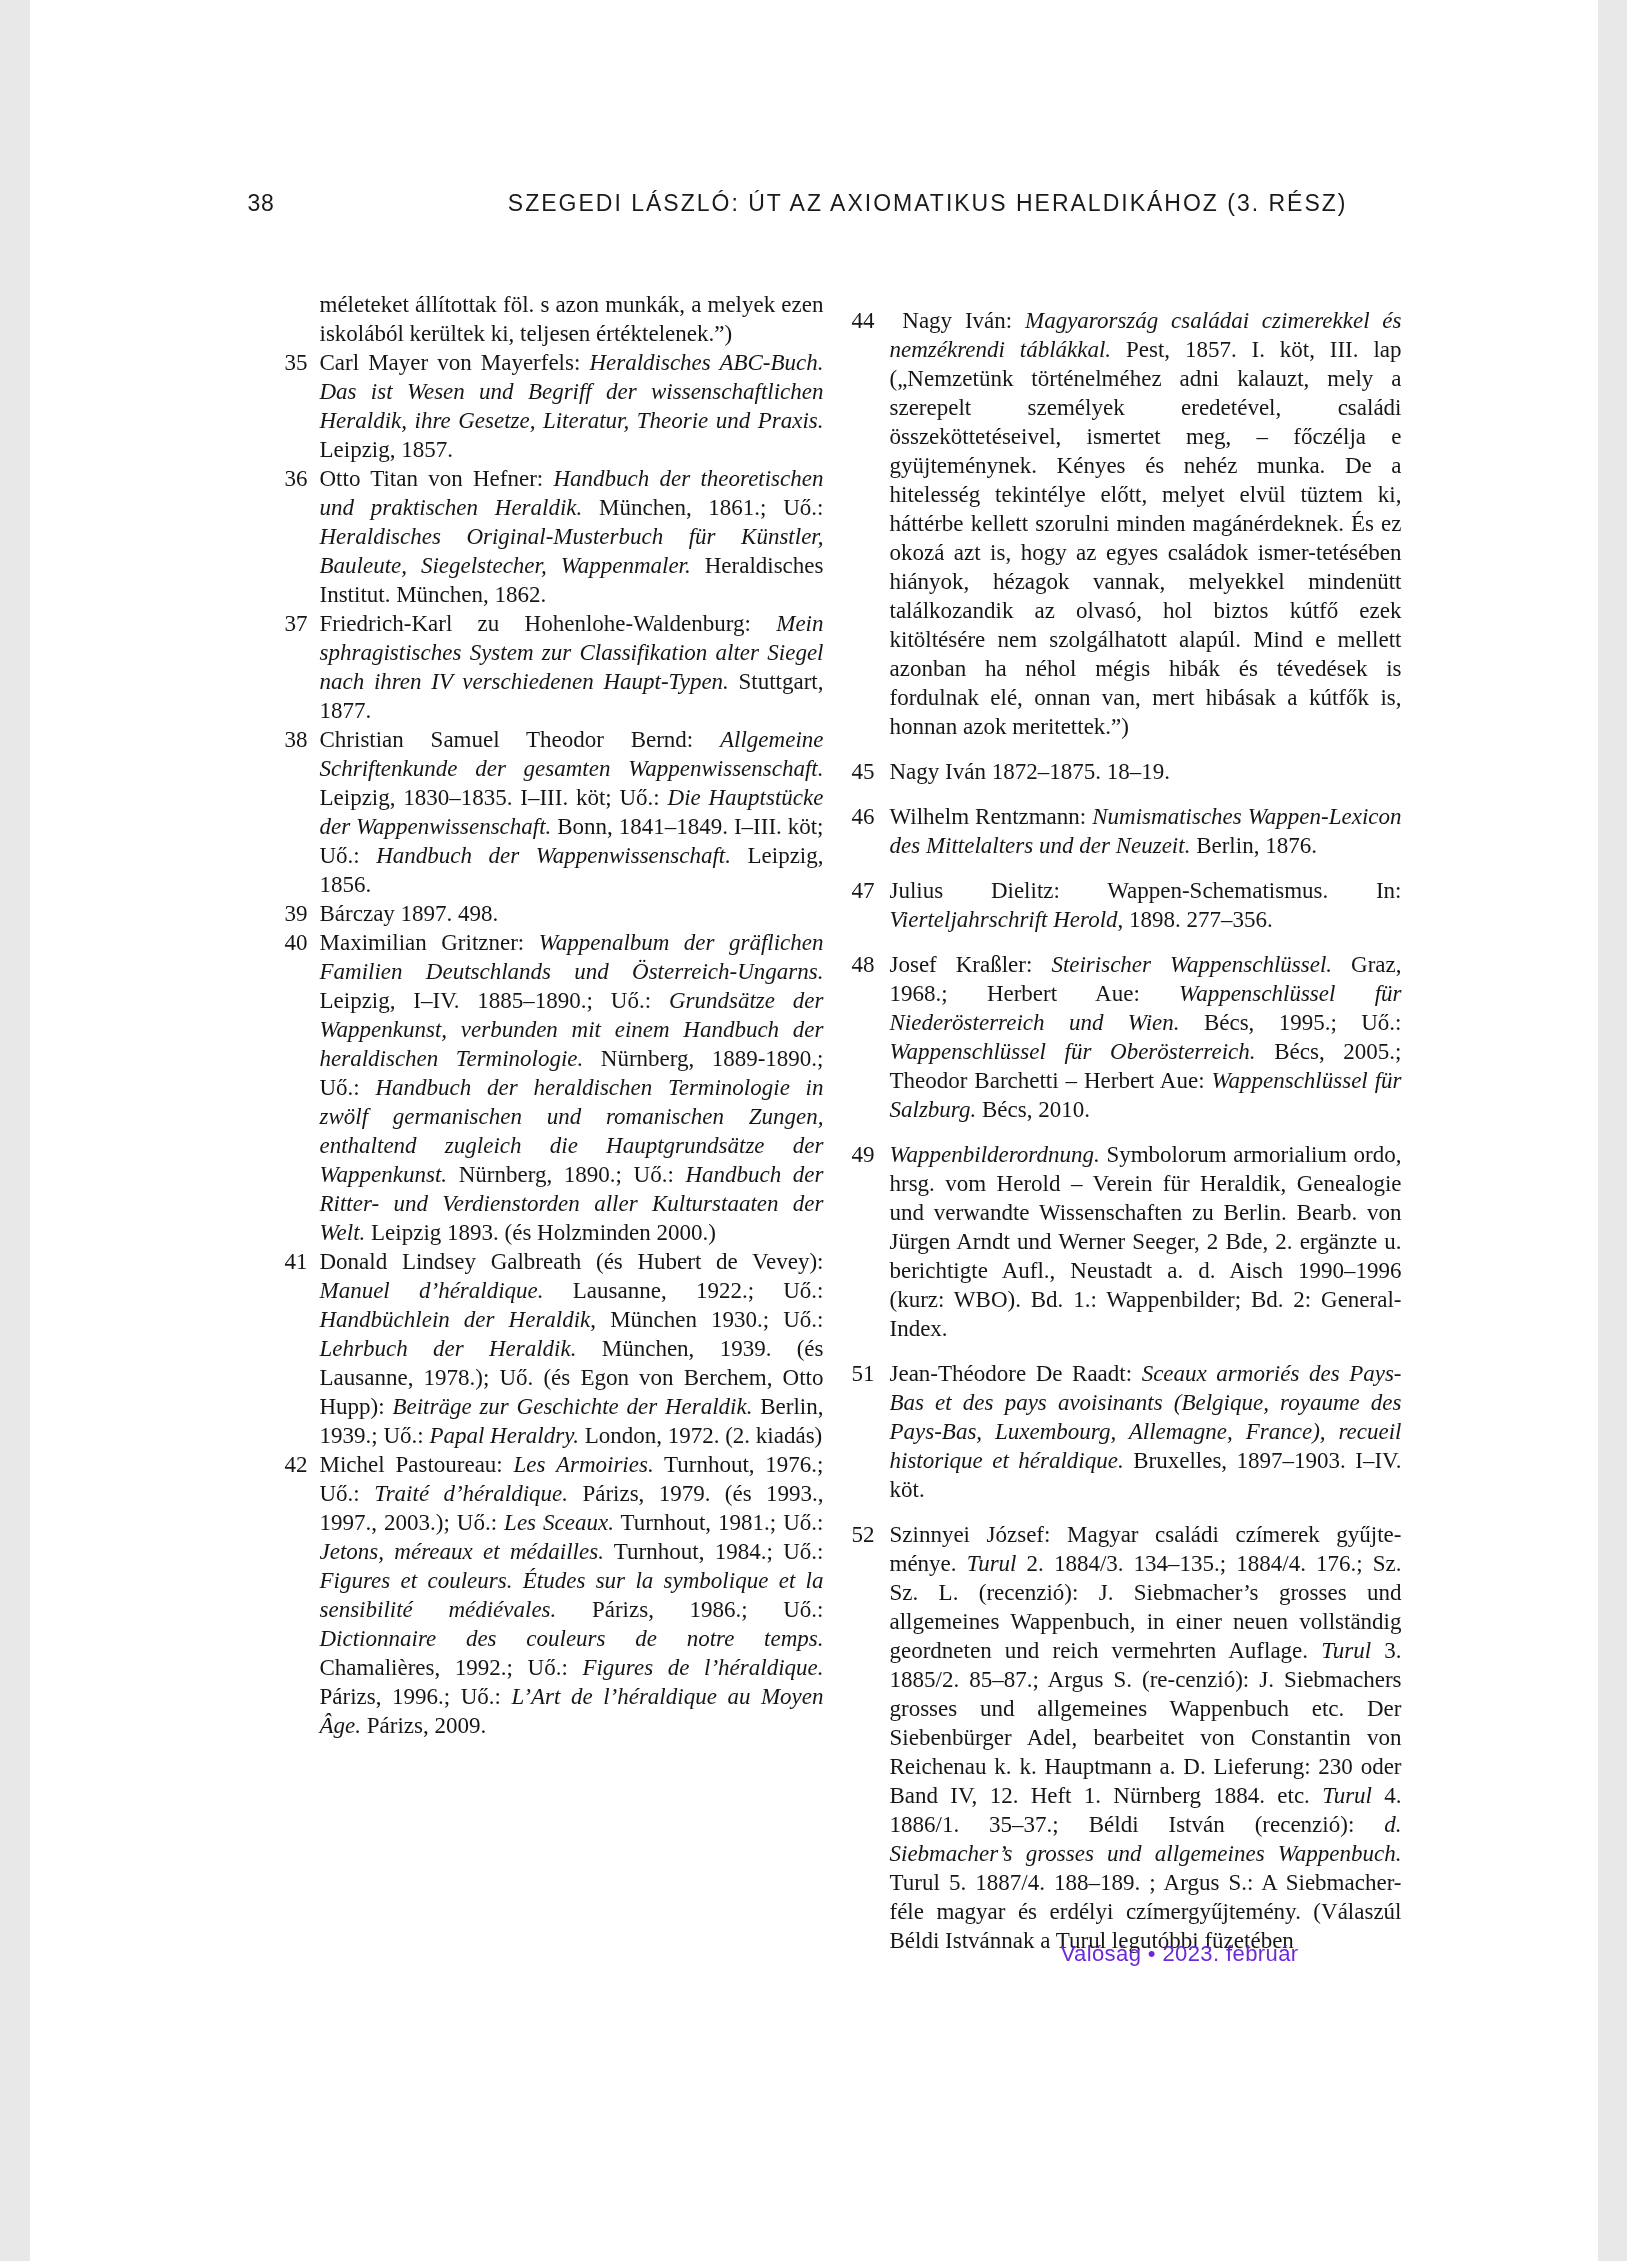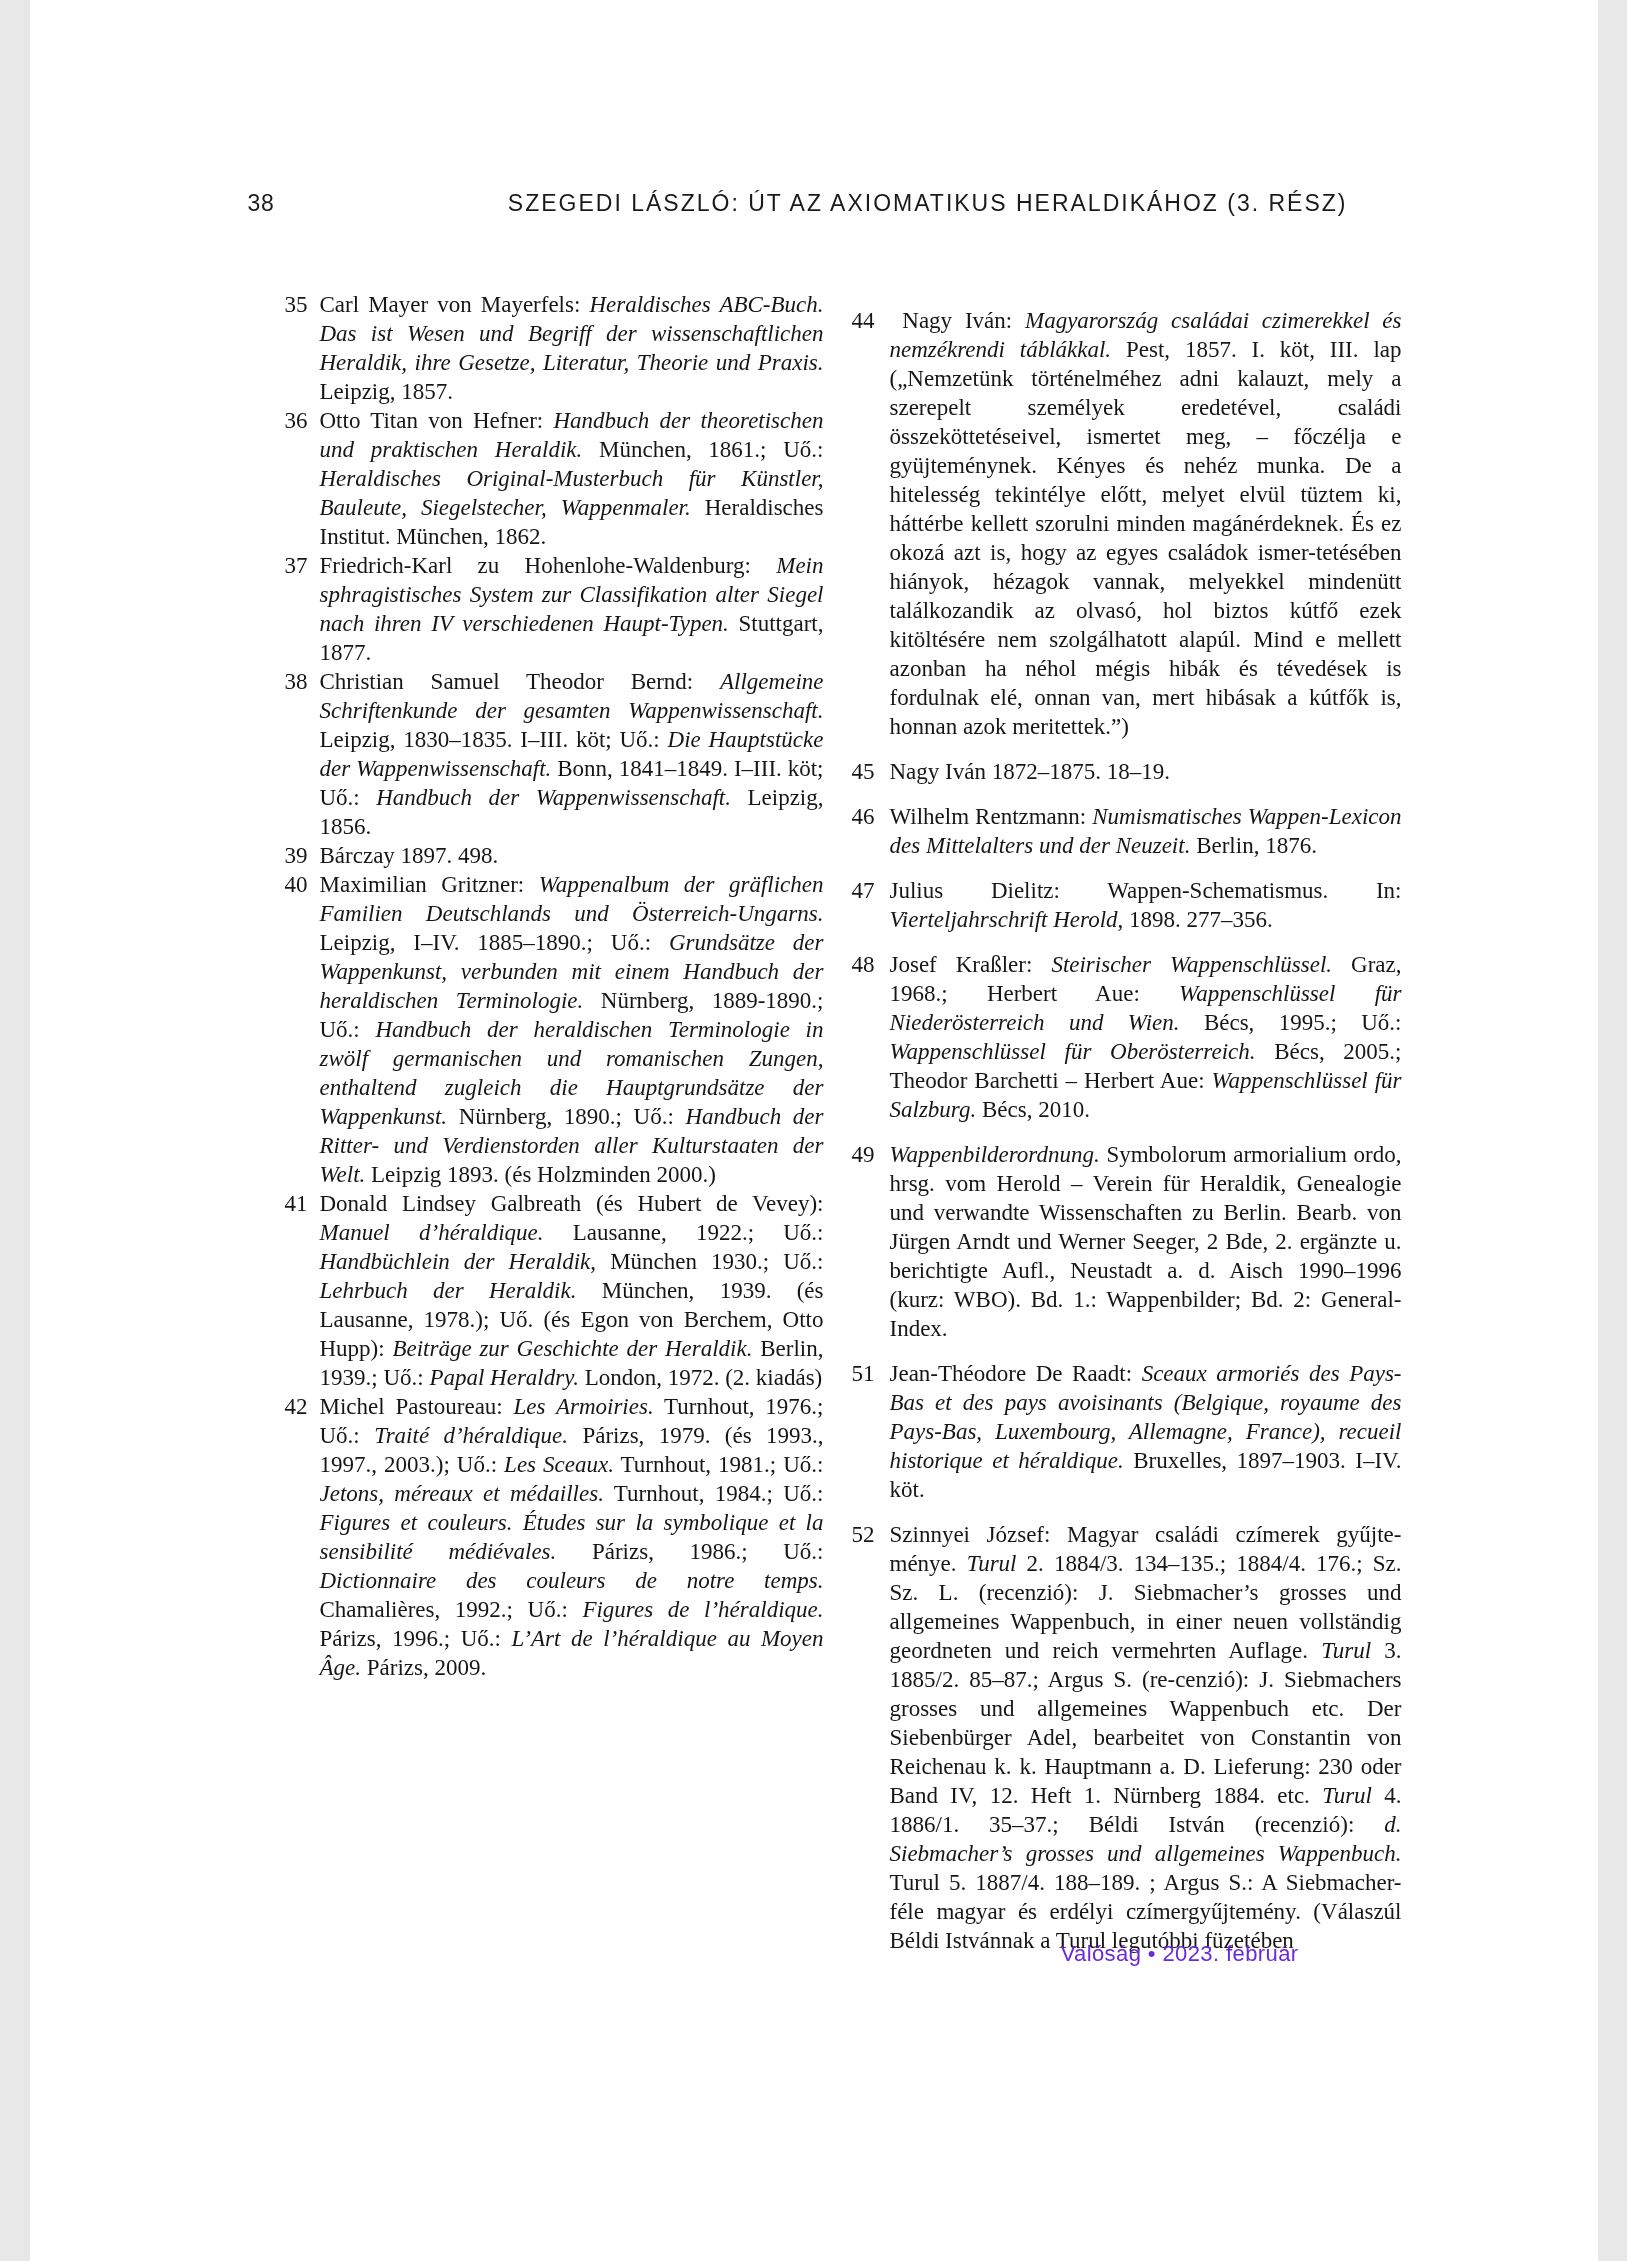--- a/index.html
+++ b/index.html
@@ -65,20 +65,21 @@
 <body>
 
 <div class="page">
 
   <div class="running-header">
     <span class="page-number">38</span>
     <span class="page-title">SZEGEDI LÁSZLÓ: ÚT AZ AXIOMATIKUS HERALDIKÁHOZ (3. RÉSZ)</span>
   </div>
 
   <div class="col col-left" id="col-left">
+      <div class="entry cont"><span>méleteket állítottak föl. s azon munkák, a melyek ezen iskolából kerültek ki, teljesen értéktelenek.”)</span></div>
       <div class="entry"><span class="num">35</span><span>Carl Mayer von Mayerfels: </span><em>Heraldisches ABC-Buch. Das ist Wesen und Begriff der wissenschaftlichen Heraldik, ihre Gesetze, Literatur, Theorie und Praxis.</em><span> Leipzig, 1857.</span></div>
       <div class="entry"><span class="num">36</span><span>Otto Titan von Hefner: </span><em>Handbuch der theoretischen und praktischen Heraldik.</em><span> München, 1861.; Uő.: </span><em>Heraldisches Original-Musterbuch für Künstler, Bauleute, Siegelstecher, Wappenmaler.</em><span> Heraldisches Institut. München, 1862.</span></div>
       <div class="entry"><span class="num">37</span><span>Friedrich-Karl zu Hohenlohe-Waldenburg: </span><em>Mein sphragistisches System zur Classifikation alter Siegel nach ihren IV verschiedenen Haupt-Typen.</em><span> Stuttgart, 1877.</span></div>
       <div class="entry"><span class="num">38</span><span>Christian Samuel Theodor Bernd: </span><em>Allgemeine Schriftenkunde der gesamten Wappenwissenschaft.</em><span> Leipzig, 1830–1835. I–III. köt; Uő.: </span><em>Die Hauptstücke der Wappenwissenschaft.</em><span> Bonn, 1841–1849. I–III. köt; Uő.: </span><em>Handbuch der Wappenwissenschaft.</em><span> Leipzig, 1856.</span></div>
       <div class="entry"><span class="num">39</span><span>Bárczay 1897. 498.</span></div>
       <div class="entry"><span class="num">40</span><span>Maximilian Gritzner: </span><em>Wappenalbum der gräflichen Familien Deutschlands und Österreich-Ungarns.</em><span> Leipzig, I–IV. 1885–1890.; Uő.: </span><em>Grundsätze der Wappenkunst, verbunden mit einem Handbuch der heraldischen Terminologie.</em><span> Nürnberg, 1889-1890.; Uő.: </span><em>Handbuch der heraldischen Terminologie in zwölf germanischen und romanischen Zungen, enthaltend zugleich die Hauptgrundsätze der Wappenkunst.</em><span> Nürnberg, 1890.; Uő.: </span><em>Handbuch der Ritter- und Verdienstorden aller Kulturstaaten der Welt.</em><span> Leipzig 1893. (és Holzminden 2000.)</span></div>
       <div class="entry"><span class="num">41</span><span>Donald Lindsey Galbreath (és Hubert de Vevey): </span><em>Manuel d’héraldique.</em><span> Lausanne, 1922.; Uő.: </span><em>Handbüchlein der Heraldik</em><span>, München 1930.; Uő.: </span><em>Lehrbuch der Heraldik.</em><span> München, 1939. (és Lausanne, 1978.); Uő. (és Egon von Berchem, Otto Hupp): </span><em>Beiträge zur Geschichte der Heraldik.</em><span> Berlin, 1939.; Uő.: </span><em>Papal Heraldry.</em><span> London, 1972. (2. kiadás)</span></div>
       <div class="entry"><span class="num">42</span><span>Michel Pastoureau: </span><em>Les Armoiries.</em><span> Turnhout, 1976.; Uő.: </span><em>Traité d’héraldique.</em><span> Párizs, 1979. (és 1993., 1997., 2003.); Uő.: </span><em>Les Sceaux.</em><span> Turnhout, 1981.; Uő.: </span><em>Jetons, méreaux et médailles.</em><span> Turnhout, 1984.; Uő.: </span><em>Figures et couleurs. Études sur la symbolique et la sensibilité médiévales.</em><span> Párizs, 1986.; Uő.: </span><em>Dictionnaire des couleurs de notre temps.</em><span> Chamalières, 1992.; Uő.: </span><em>Figures de l’héraldique.</em><span> Párizs, 1996.; Uő.: </span><em>L’Art de l’héraldique au Moyen Âge.</em><span> Párizs, 2009.</span></div>
     </div>
 

